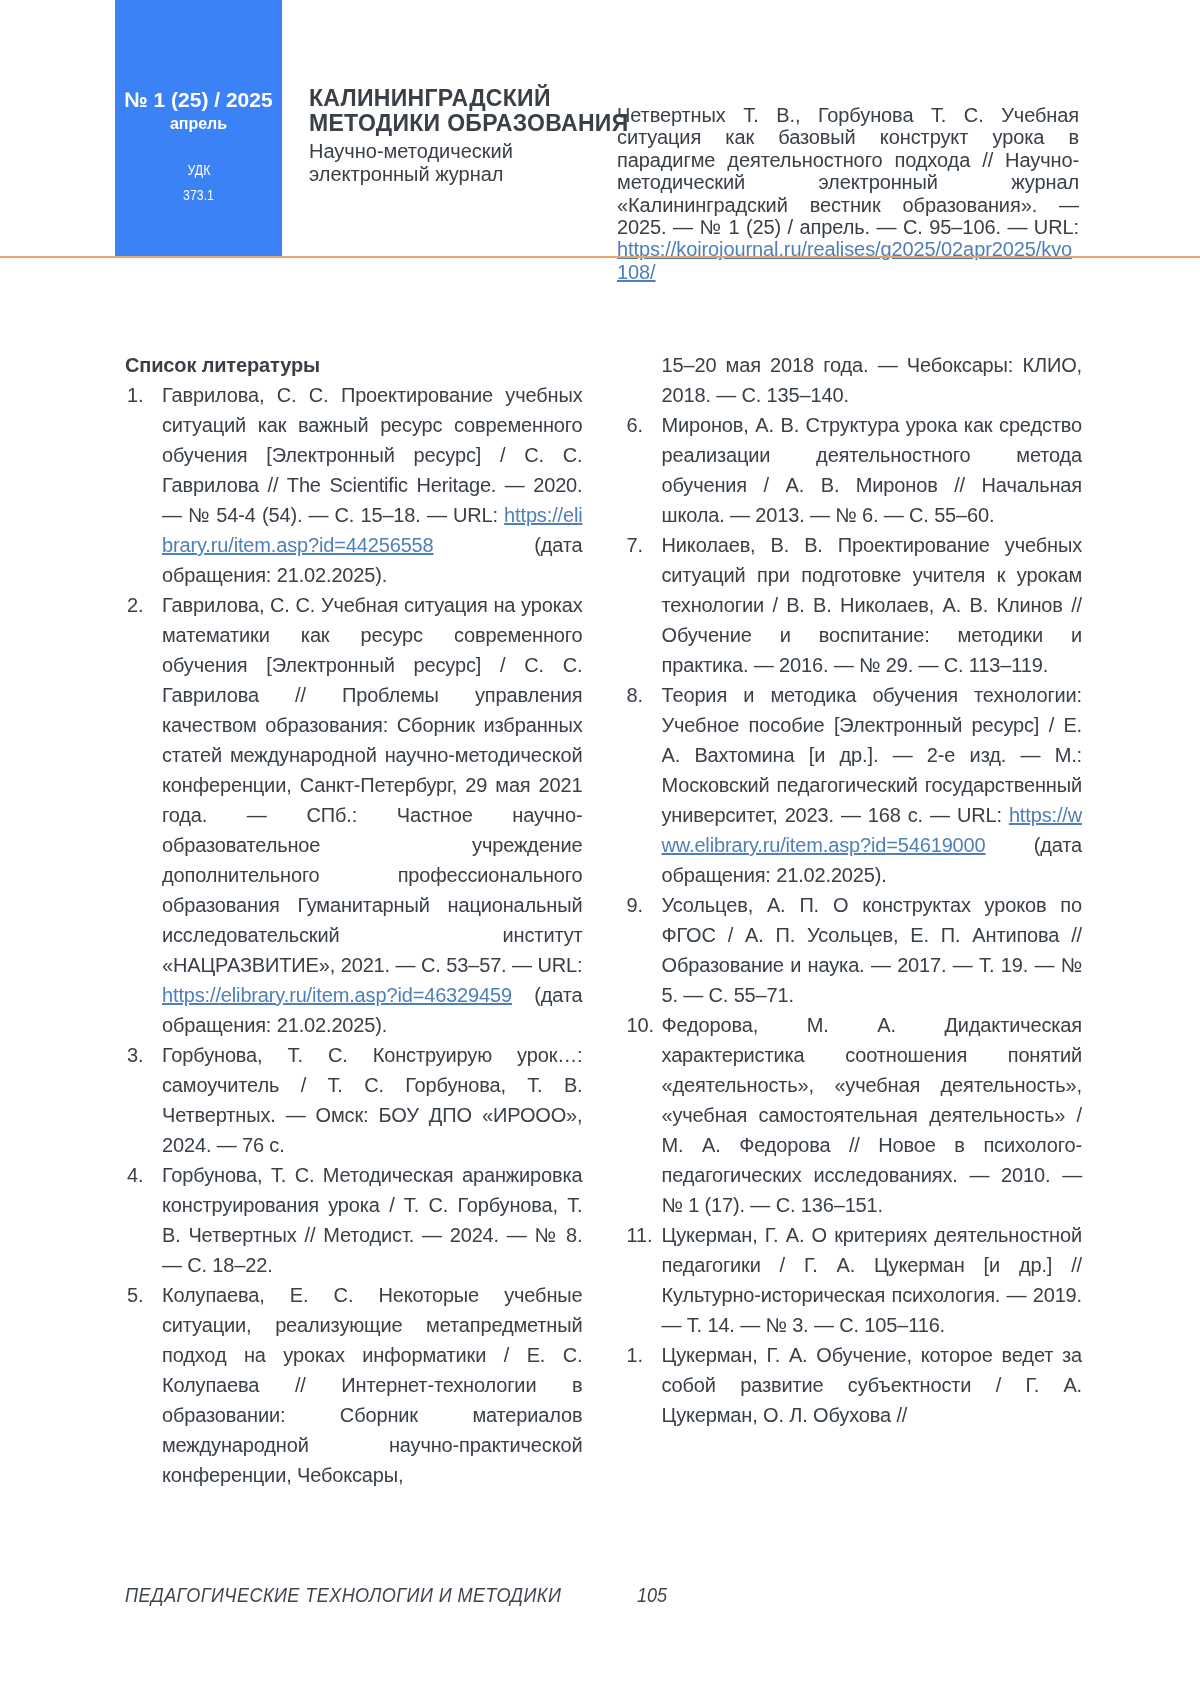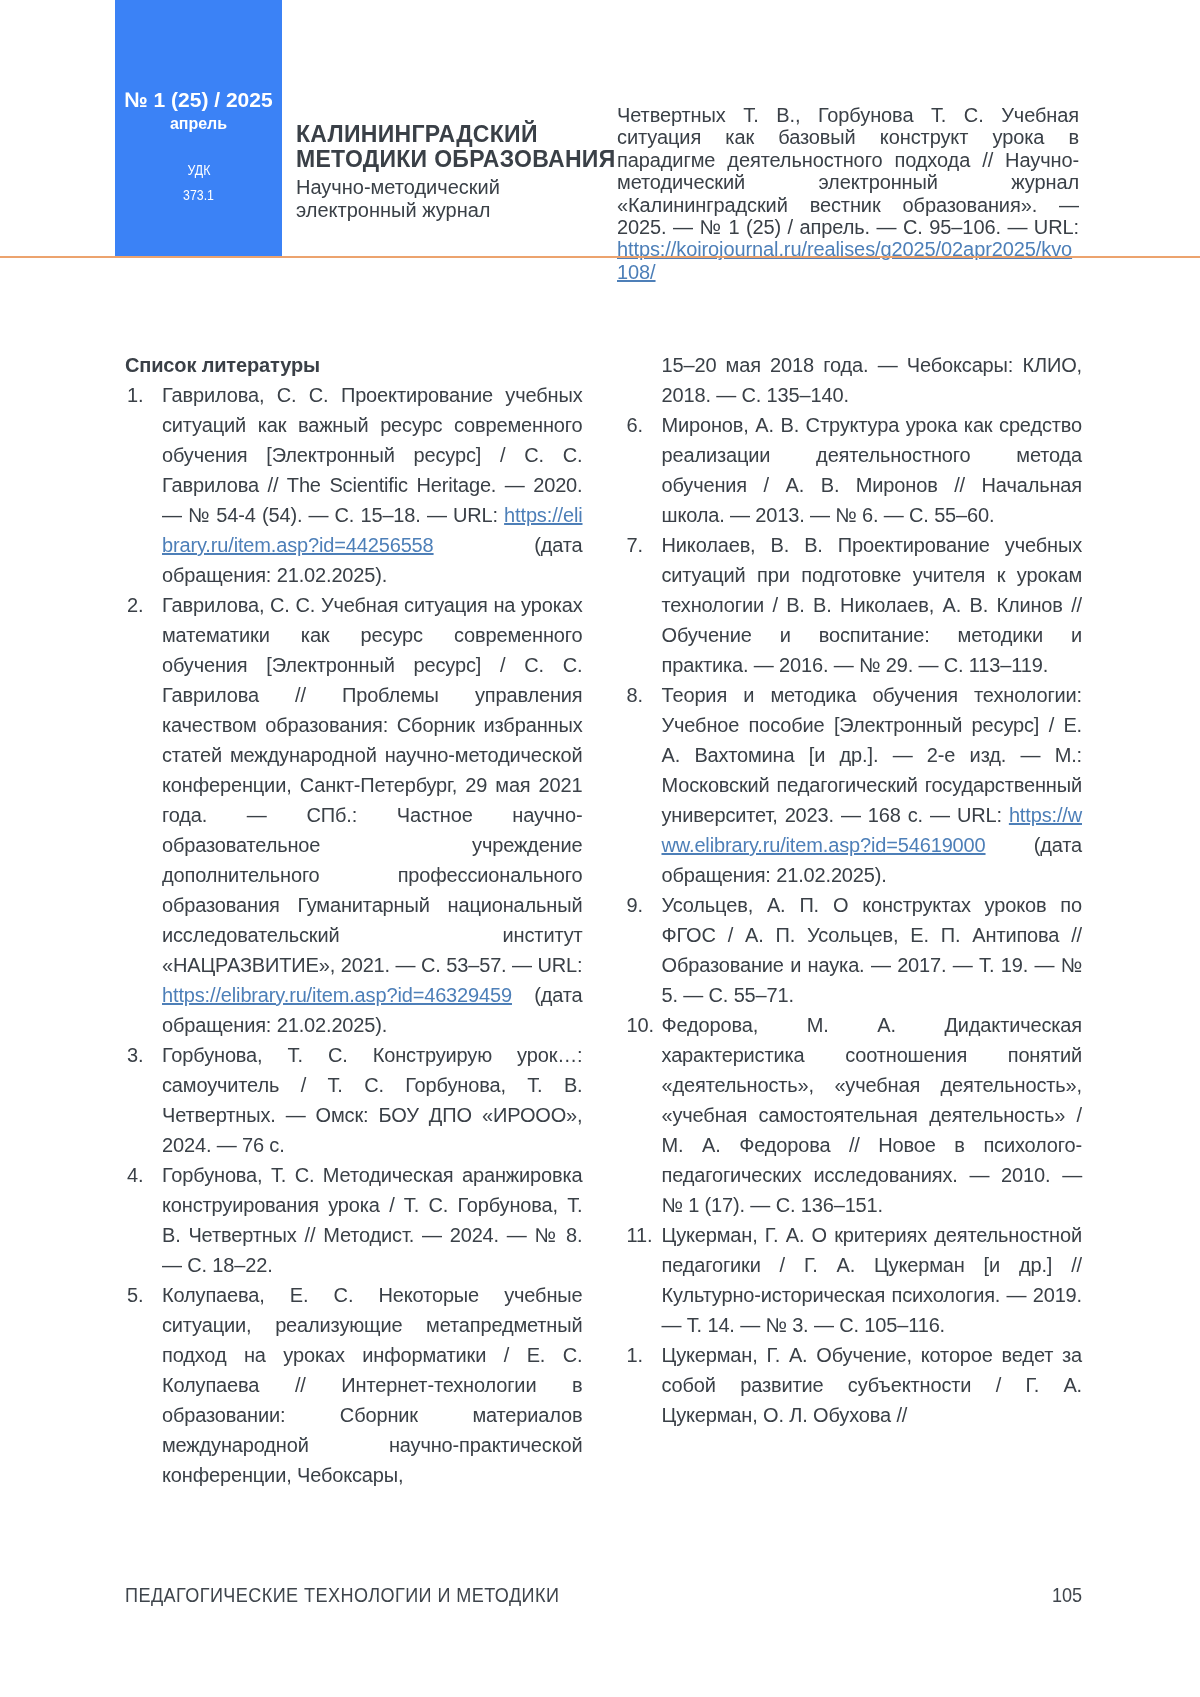--- a/index.html
+++ b/index.html
@@ -9,21 +9,21 @@
   }
   
   .issue-box{
     position:absolute;left:115px;top:0;width:167px;height:258px;
     background:#3b82f6;color:#ffffff;text-align:center;box-sizing:border-box;padding-top:88px;
   }
   .issue-number{font-size:21px;font-weight:bold;line-height:24px;white-space:nowrap;}
   .issue-month{font-size:16px;font-weight:bold;line-height:24px;}
   .udk{margin-top:22px;font-size:14px;line-height:25px;font-weight:400;}
   .udk .cond{display:inline-block;transform:scaleX(0.88);transform-origin:50% 50%;}
-  .journal-block{position:absolute;left:296px;top:86px;margin-top:36px;}
+  .journal-block{position:absolute;left:309px;top:86px;}
   .journal-title{font-size:23px;font-weight:bold;line-height:25px;letter-spacing:.3px;}
   .journal-subtitle{font-size:20px;line-height:23px;margin-top:4px;}
   .citation{
     position:absolute;left:617px;top:84px;width:462px;
     font-size:20px;line-height:22.4px;text-align:justify;letter-spacing:-.1px;
   }
   .header-rule{position:absolute;left:0;top:256px;width:1200px;height:2px;background:#eca36e;}
   
   .link{color:#4d7fb8;text-decoration:underline;text-decoration-color:#4d7fb8;cursor:pointer;word-break:break-all;}
   
@@ -32,22 +32,22 @@
     display:flex;gap:42px;margin-top:48px;
   }
   .col{flex:1 1 0;min-width:0;font-size:20px;line-height:30px;letter-spacing:-.15px;}
   .refs-heading{font-weight:bold;font-size:20px;line-height:30px;}
   .ref-item{position:relative;padding-left:37px;text-align:justify;hyphens:auto;-webkit-hyphens:auto;}
   .ref-item.cont{}
   .ref-num{position:absolute;left:2px;top:0;}
   
   .footer{
     position:absolute;left:125px;top:1583px;width:957px;
-    display:flex;justify-content:space-between;align-items:baseline;
-    font-size:21px;color:#3f454c;
+    display:flex;align-items:baseline;
+    font-size:21px;color:#3f454c;font-style:italic;
   }
   .cond-l{display:inline-block;transform:scaleX(0.86);transform-origin:0 50%;letter-spacing:.5px;}
   .cond-r{display:inline-block;transform:scaleX(0.86);transform-origin:100% 50%;}
 </style>
 </head>
 <body>
 
 <div class="page">
 
   <div>

